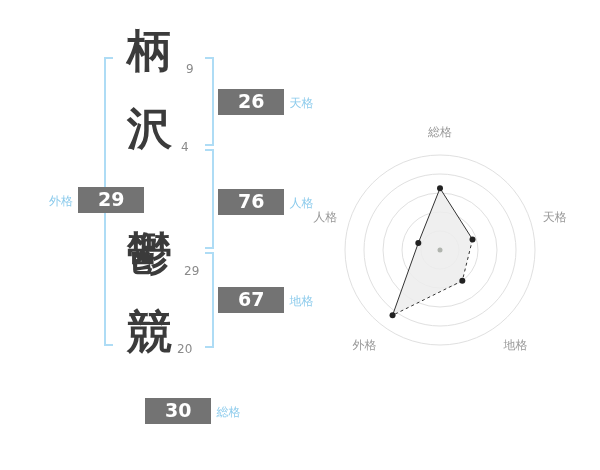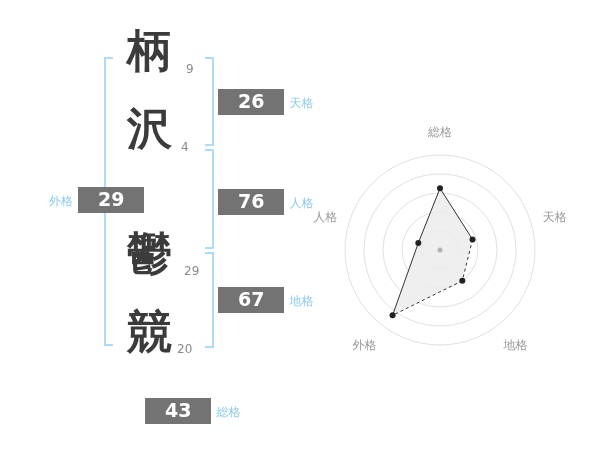--- a/index.html
+++ b/index.html
@@ -56,21 +56,21 @@
   </div>
   <div class="kaku-row" style="left:218px;top:287px">
     <span class="badge">67</span>
     <span class="kaku-label">地格</span>
   </div>
   <div class="kaku-row" style="left:44px;top:187px">
     <span class="kaku-label">外格</span>
     <span class="badge">29</span>
   </div>
   <div class="kaku-row" style="left:145px;top:398px">
-    <span class="badge">43</span>
+    <span class="badge">30</span>
     <span class="kaku-label">総格</span>
   </div>
 
   <div class="chart" id="radar-chart"><svg width="300" height="280">
         <circle cx="140" cy="142" r="19" fill="none" stroke="#e0e0e0" stroke-width="1"></circle>
         <circle cx="140" cy="142" r="38" fill="none" stroke="#e0e0e0" stroke-width="1"></circle>
         <circle cx="140" cy="142" r="57" fill="none" stroke="#e0e0e0" stroke-width="1"></circle>
         <circle cx="140" cy="142" r="76" fill="none" stroke="#e0e0e0" stroke-width="1"></circle>
         <circle cx="140" cy="142" r="95" fill="none" stroke="#e0e0e0" stroke-width="1"></circle>
         <polygon points="140,80.25 172.52613285729424,131.4316187923768 162.33583958711398,172.742645786248 92.5363408773828,207.328122295777 118.3159114284705,134.9544125282512" fill="#ececec" fill-opacity="0.85" stroke="none"></polygon>

